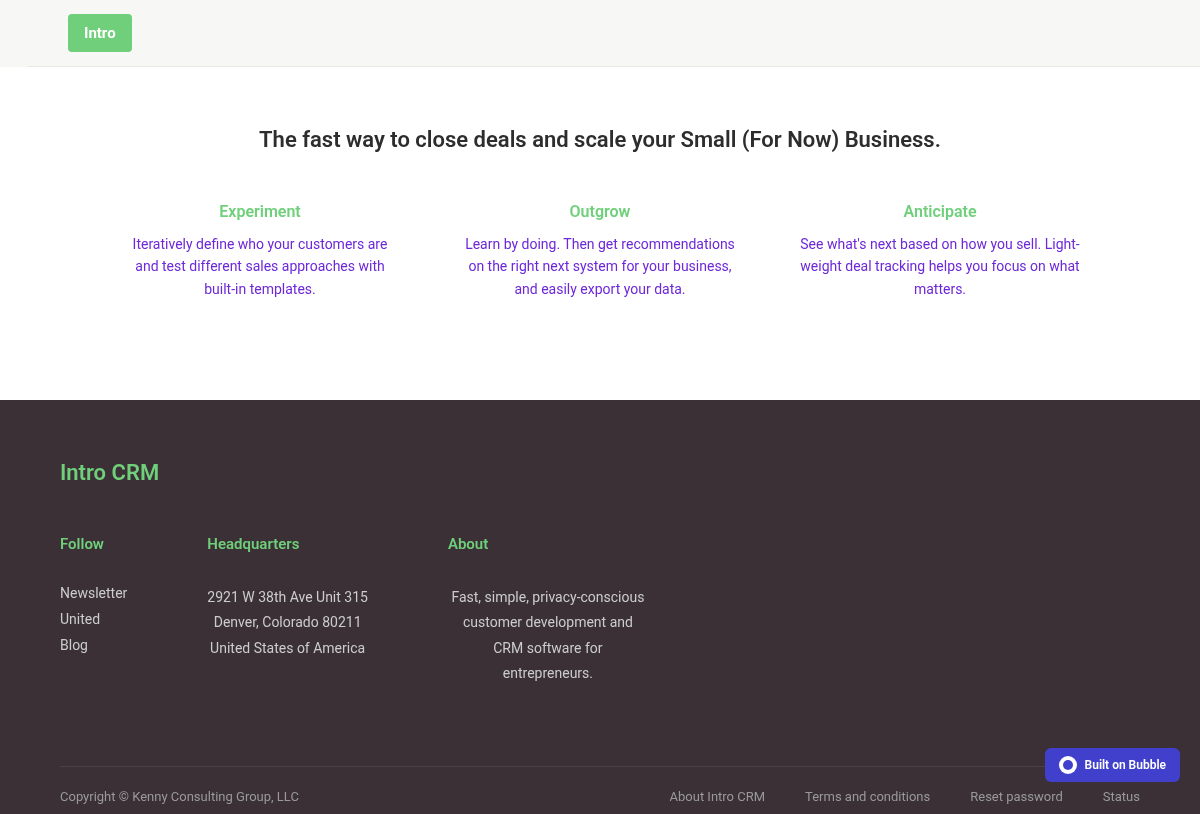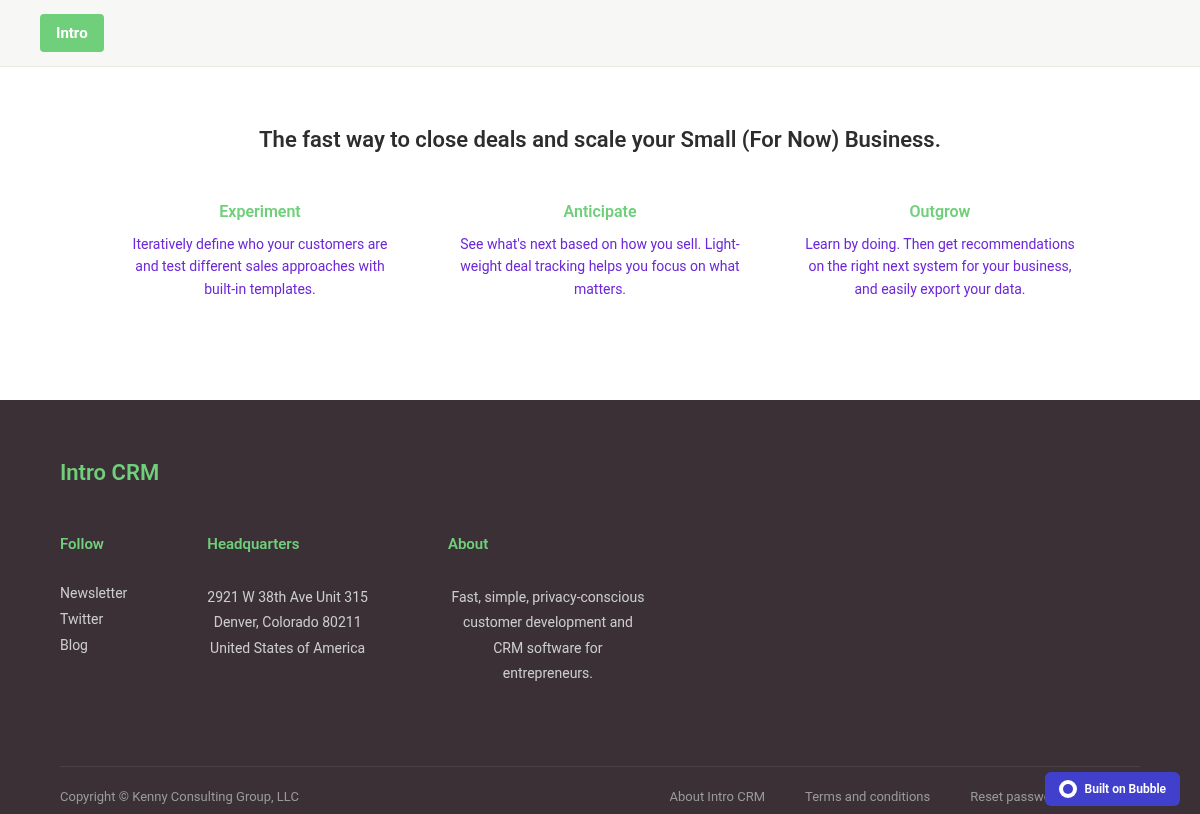--- a/index.html
+++ b/index.html
@@ -15,20 +15,21 @@
     }
 
     
     .header {
       background: #f7f7f5;
       display: flex;
       align-items: center;
       justify-content: space-between;
       padding: 14px 40px;
       border-bottom: 1px solid #e8e8e5;
+      margin-left: 28px;
     }
 
     .logo-badge {
       background: #6fcf7a;
       color: white;
       font-weight: 700;
       font-size: 15px;
       padding: 10px 16px;
       border-radius: 4px;
     }
@@ -175,21 +176,21 @@
     .footer-bottom-link {
       color: #999;
       font-size: 13px;
       text-decoration: none;
       cursor: pointer;
     }
 
     
     .bubble-badge {
       position: fixed;
-      bottom: 8px;
+      bottom: 32px;
       right: 20px;
       background: #4040cc;
       color: white;
       font-size: 12px;
       font-weight: 600;
       padding: 8px 14px;
       border-radius: 6px;
       display: flex;
       align-items: center;
       gap: 8px;
@@ -222,39 +223,39 @@
 </header>
 
 <section class="hero">
   <h1 class="hero-title">The fast way to close deals and scale your Small (For Now) Business.</h1>
   <div class="features-grid">
     <div class="feature-col">
       <div class="feature-title">Experiment</div>
       <p class="feature-desc">Iteratively define who your customers are and test different sales approaches with built-in templates.</p>
     </div>
     <div class="feature-col">
+      <div class="feature-title">Outgrow</div>
+      <p class="feature-desc">Learn by doing. Then get recommendations on the right next system for your business, and easily export your data.</p>
+    </div>
+    <div class="feature-col">
       <div class="feature-title">Anticipate</div>
       <p class="feature-desc">See what's next based on how you sell. Light-weight deal tracking helps you focus on what matters.</p>
-    </div>
-    <div class="feature-col">
-      <div class="feature-title">Outgrow</div>
-      <p class="feature-desc">Learn by doing. Then get recommendations on the right next system for your business, and easily export your data.</p>
     </div>
   </div>
 </section>
 
 <footer class="footer">
   <div class="footer-brand">Intro CRM</div>
 
   <div class="footer-columns">
 
     <div class="footer-col">
       <div class="footer-col-title">Follow</div>
       <a class="footer-link">Newsletter</a>
-      <a class="footer-link">Twitter</a>
+      <a class="footer-link">United</a>
       <a class="footer-link">Blog</a>
     </div>
 
     <div class="footer-col">
       <div class="footer-col-title">Headquarters</div>
       <div class="footer-address">
         <div>2921 W 38th Ave Unit 315</div>
         <div>Denver, Colorado 80211</div>
         <div>United States of America</div>
       </div>

